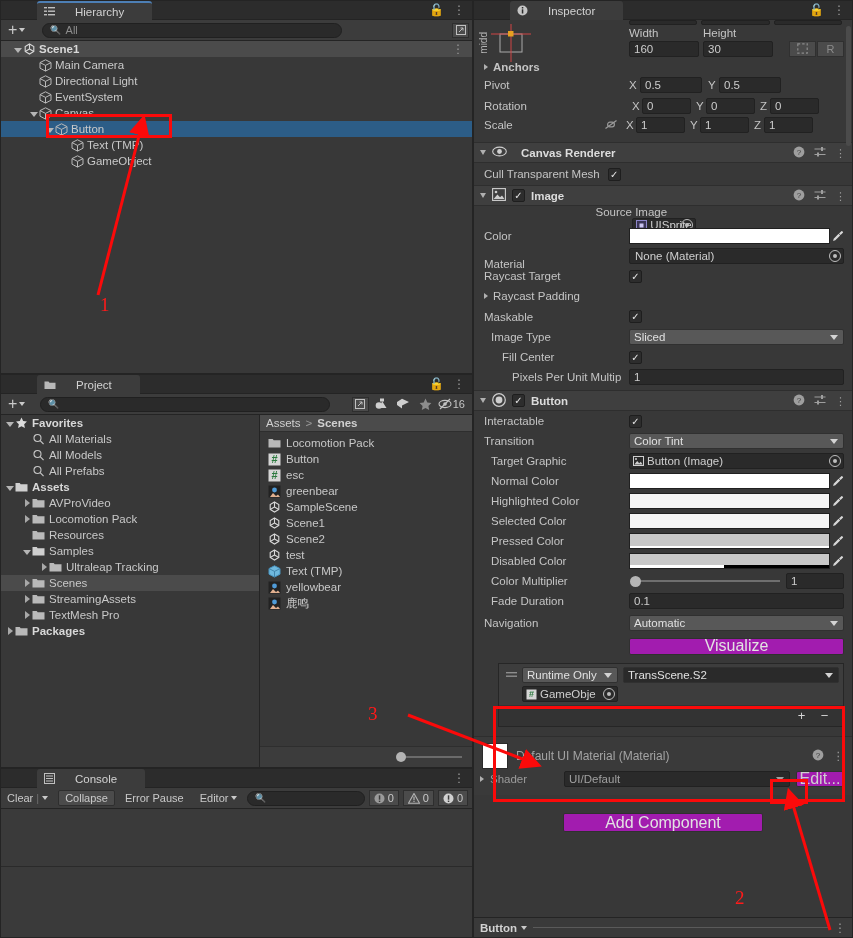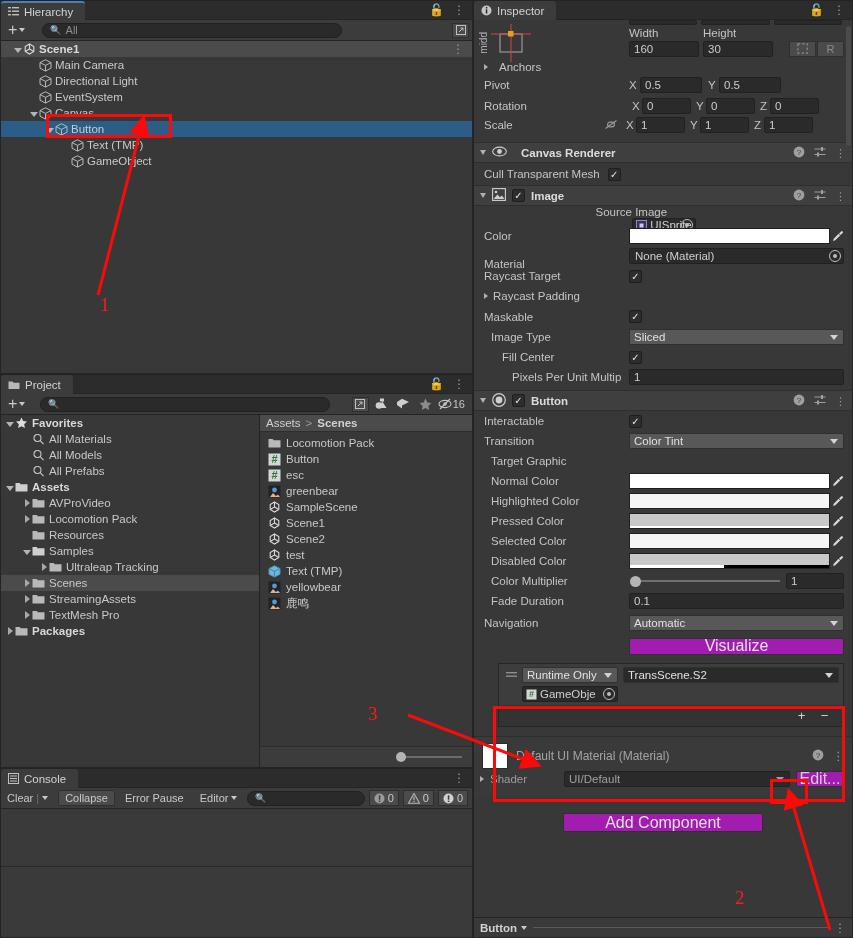--- a/index.html
+++ b/index.html
@@ -16,26 +16,27 @@
 
   
   .panel { position:absolute; background:#383838; border:1px solid #242424; }
   .tabbar {
     height:19px; background:#2c2c2c;
     display:flex; align-items:stretch;
     border-bottom:1px solid #242424;
     position:relative;
   }
   .tab {
-    display:flex; align-items:center; gap:5px;
-    padding:0 12px 0 7px;
+    display:flex; align-items:center; gap:20px;
+    padding:0 28px 0 7px;
     background:#3c3c3c;
     color:#d2d2d2; font-size:11.5px;
     border-top-left-radius:3px; border-top-right-radius:3px;
     height:19px;
+    margin-left:36px;
   }
   .tabbar .right-icons {
     margin-left:auto; display:flex; align-items:center;
     gap:9px; padding-right:7px; color:#9a9a9a;
   }
   .toolbar {
     height:21px; background:#3c3c3c;
     display:flex; align-items:center;
     border-bottom:1px solid #242424;
     padding:0 3px; gap:3px;
@@ -673,21 +674,21 @@
             <div style="width:27px;height:16px;background:#4b4b4b;border:1px solid #303030;display:flex;align-items:center;justify-content:center;">
               <svg width="11" height="11" viewBox="0 0 11 11">
                   <rect x="0.8" y="0.8" width="9.4" height="9.4" fill="none" stroke="#8c8c8c" stroke-dasharray="2.4 2" stroke-width="1.2"></rect>
                 </svg>
             </div>
             <div style="width:27px;height:16px;background:#4b4b4b;border:1px solid #303030;display:flex;align-items:center;justify-content:center;color:#8c8c8c;font-size:11px;">
               <span>R</span>
             </div>
           </div>
         </div>
-        <div class="row" style="gap:11px;">
+        <div class="row" style="gap:5px;font-weight:bold;">
           <span class="caret-rt"></span>
           <span class="lab">Anchors</span>
         </div>
         <div class="row">
           <span class="lab" style="width:145px;">Pivot</span>
           <span class="lab" style="width:11px;">X</span>
           <div class="field" style="width:62px;">
               <span>0.5</span>
             </div>
           <span class="lab" style="width:11px;margin-left:6px;">Y</span>
@@ -880,20 +881,31 @@
       </div>
       <div class="row" style="height:20px;">
         <span class="lab" style="width:145px;">Transition</span>
         <div class="popup" style="flex:1;margin-right:8px;">
           <span>Color Tint</span>
           <span class="pc"></span>
         </div>
       </div>
       <div class="row" style="height:20px;">
         <span class="lab" style="width:145px;padding-left:7px;">Target Graphic</span>
+        <div class="objfield" style="flex:1;margin-right:8px;">
+          <svg width="11" height="10" viewBox="0 0 11 10">
+              <rect x="0.5" y="0.5" width="10" height="9" fill="none" stroke="#cfcfcf"></rect>
+              <circle cx="3" cy="3" r="1" fill="#cfcfcf"></circle>
+              <path d="M1.3 8.4 L4.2 5 L6.2 7.2 L7.8 5.8 L9.7 8.4 Z" fill="#cfcfcf"></path>
+            </svg>
+          <span>Button (Image)</span>
+          <span class="circ">
+              <i></i>
+            </span>
+        </div>
       </div>
 
       <div class="row" style="height:20px;">
         <span class="lab" style="width:145px;padding-left:7px;">Normal Color</span>
         <div class="swatch" style="flex:1;background:#FFFFFF;"></div>
         <div class="eyedrop" style="margin-right:6px;">
             <svg width="12" height="12" viewBox="0 0 12 12">
               <path d="M9.6 0.9 a1.6 1.6 0 0 1 1.5 1.5 L8.6 5 L7 3.4 Z M6.6 3.8 L8.2 5.4 L3.3 10.3 L1.1 10.9 L1.7 8.7 Z" fill="#d8d8d8"></path>
             </svg>
           </div>
@@ -901,33 +913,33 @@
       <div class="row" style="height:20px;">
         <span class="lab" style="width:145px;padding-left:7px;">Highlighted Color</span>
         <div class="swatch" style="flex:1;background:#F5F5F5;"></div>
         <div class="eyedrop" style="margin-right:6px;">
             <svg width="12" height="12" viewBox="0 0 12 12">
               <path d="M9.6 0.9 a1.6 1.6 0 0 1 1.5 1.5 L8.6 5 L7 3.4 Z M6.6 3.8 L8.2 5.4 L3.3 10.3 L1.1 10.9 L1.7 8.7 Z" fill="#d8d8d8"></path>
             </svg>
           </div>
       </div>
       <div class="row" style="height:20px;">
+        <span class="lab" style="width:145px;padding-left:7px;">Selected Color</span>
+        <div class="swatch" style="flex:1;background:#F5F5F5;"></div>
+        <div class="eyedrop" style="margin-right:6px;">
+            <svg width="12" height="12" viewBox="0 0 12 12">
+              <path d="M9.6 0.9 a1.6 1.6 0 0 1 1.5 1.5 L8.6 5 L7 3.4 Z M6.6 3.8 L8.2 5.4 L3.3 10.3 L1.1 10.9 L1.7 8.7 Z" fill="#d8d8d8"></path>
+            </svg>
+          </div>
+      </div>
+      <div class="row" style="height:20px;">
         <span class="lab" style="width:145px;padding-left:7px;">Pressed Color</span>
         <div class="swatch" style="flex:1;background:#C8C8C8;">
             <div style="position:absolute;left:0;right:0;bottom:0;height:2px;background:#fff;"></div>
           </div>
-        <div class="eyedrop" style="margin-right:6px;">
-            <svg width="12" height="12" viewBox="0 0 12 12">
-              <path d="M9.6 0.9 a1.6 1.6 0 0 1 1.5 1.5 L8.6 5 L7 3.4 Z M6.6 3.8 L8.2 5.4 L3.3 10.3 L1.1 10.9 L1.7 8.7 Z" fill="#d8d8d8"></path>
-            </svg>
-          </div>
-      </div>
-      <div class="row" style="height:20px;">
-        <span class="lab" style="width:145px;padding-left:7px;">Selected Color</span>
-        <div class="swatch" style="flex:1;background:#F5F5F5;"></div>
         <div class="eyedrop" style="margin-right:6px;">
             <svg width="12" height="12" viewBox="0 0 12 12">
               <path d="M9.6 0.9 a1.6 1.6 0 0 1 1.5 1.5 L8.6 5 L7 3.4 Z M6.6 3.8 L8.2 5.4 L3.3 10.3 L1.1 10.9 L1.7 8.7 Z" fill="#d8d8d8"></path>
             </svg>
           </div>
       </div>
       <div class="row" style="height:20px;">
         <span class="lab" style="width:145px;padding-left:7px;">Disabled Color</span>
         <div class="swatch" style="flex:1;background:#C8C8C8;overflow:hidden;">
           <div style="position:absolute;left:0;bottom:0;width:47%;height:3px;background:#fff;"></div>

